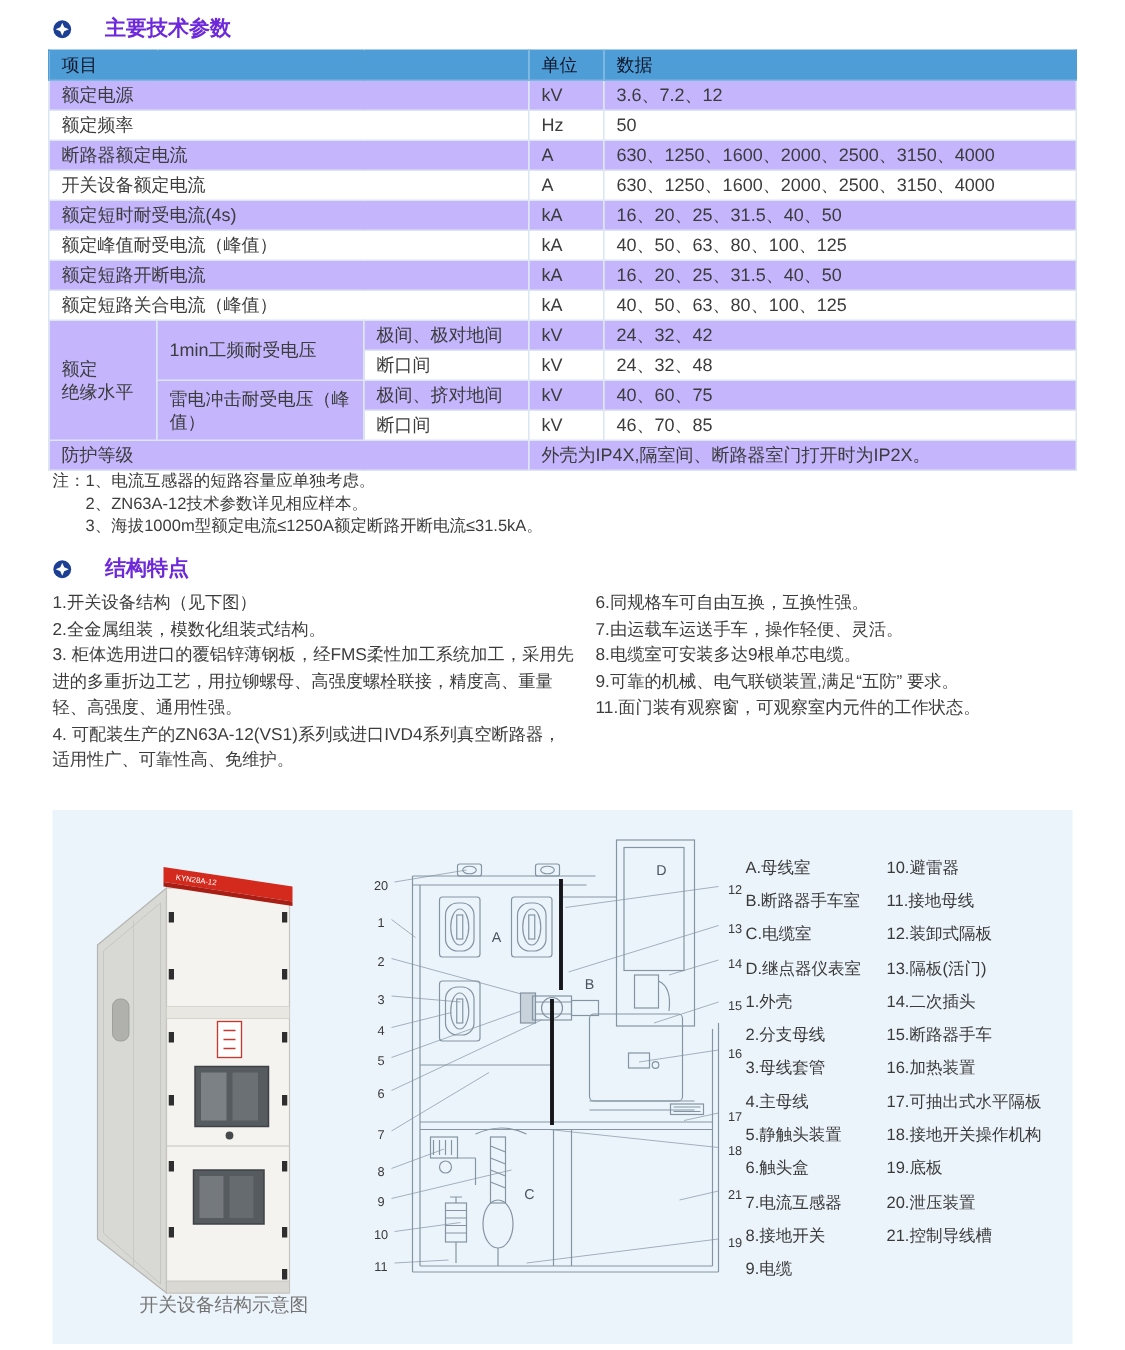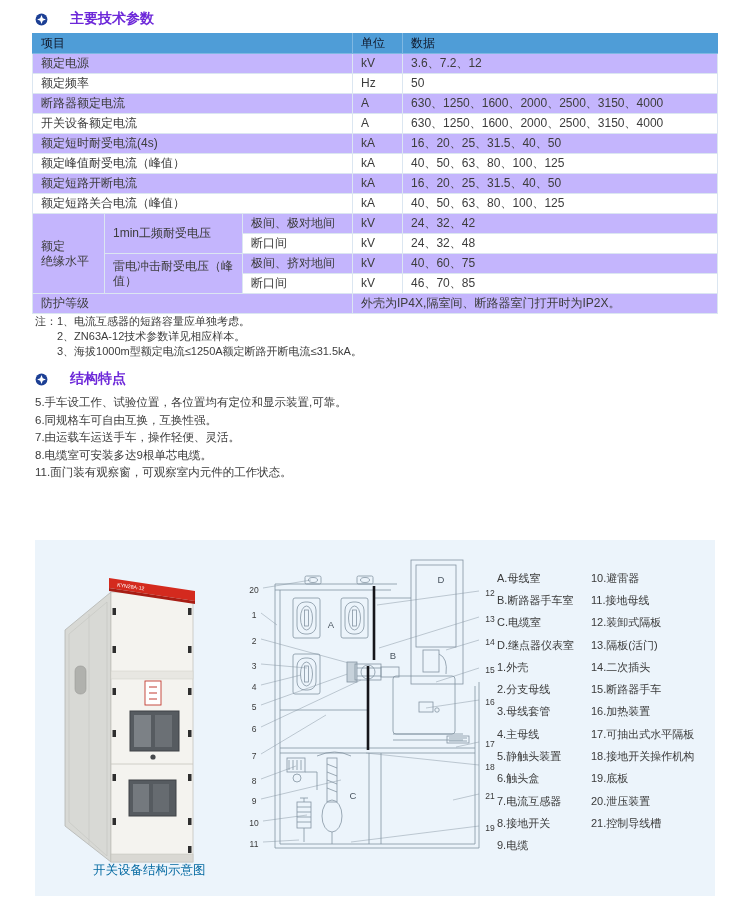--- a/index.html
+++ b/index.html
@@ -32,21 +32,21 @@
   .features .colR{flex:1;}
   .features p{margin:0;}
   
   .panel{position:absolute;left:35px;top:540px;width:680px;height:356px;background:#ecf4fb;}
   .cab-svg{position:absolute;left:18px;top:28px;width:200px;height:302px;}
   .cross-svg{position:absolute;left:206px;top:10px;width:262px;height:320px;}
   .legend-col{position:absolute;top:27px;font-size:11px;color:#3a3a3a;}
   .legend-col.c1{left:462px;}
   .legend-col.c2{left:556px;}
   .legend-item{height:22.3px;display:flex;align-items:center;white-space:nowrap;}
-  .caption{position:absolute;left:58px;top:322px;font-size:12.5px;color:#0369a1;}
+  .caption{position:absolute;left:58px;top:322px;font-size:12.5px;color:#737373;}
   
   .cross-svg text{font-size:8.5px;fill:#3a3a3a;}
   .cross-svg text.region{font-size:9.5px;fill:#4a5560;}
   .cross-svg .ln{stroke:#8494a2;stroke-width:0.8;fill:none;}
   .cross-svg .ldr{stroke:#9aa8b4;stroke-width:0.6;fill:none;}
   .cross-svg .blk{stroke:#15151a;stroke-width:2.6;fill:none;}
 </style>
 </head>
 <body>
 
@@ -158,25 +158,31 @@
 
   <div class="sec-title" style="top:370px;">
     <svg class="sec-icon" viewBox="0 0 16 16">
       <circle cx="8" cy="8" r="7.3" fill="#1c3f94"></circle>
       <path d="M8 2.6 L9.6 6.4 L13.4 8 L9.6 9.6 L8 13.4 L6.4 9.6 L2.6 8 L6.4 6.4 Z" fill="#ffffff"></path>
     </svg>
     <span>结构特点</span>
   </div>
 
   <div class="features">
+    <div class="colL">
+      <p>1.开关设备结构（见下图）</p>
+      <p>2.全金属组装，模数化组装式结构。</p>
+      <p>3. 柜体选用进口的覆铝锌薄钢板，经FMS柔性加工系统加工，采用先进的多重折边工艺，用拉铆螺母、高强度螺栓联接，精度高、重量轻、高强度、通用性强。</p>
+      <p>4. 可配装生产的ZN63A-12(VS1)系列或进口IVD4系列真空断路器，适用性广、可靠性高、免维护。</p>
+    </div>
     <div class="colR">
-      <p>5.手车设工作、试验位置，各位置均有定位和显示装置,可靠。</p>
       <p>6.同规格车可自由互换，互换性强。</p>
       <p>7.由运载车运送手车，操作轻便、灵活。</p>
       <p>8.电缆室可安装多达9根单芯电缆。</p>
+      <p>9.可靠的机械、电气联锁装置,满足“五防” 要求。</p>
       <p>11.面门装有观察窗，可观察室内元件的工作状态。</p>
     </div>
   </div>
 
   <div class="panel">
 
     <svg class="cab-svg" viewBox="0 0 200 302">
 
       <g>
         <polygon points="12,62 58,24 58,294 12,258" fill="#d8d9d5" stroke="#b4b5b1" stroke-width="0.8"></polygon>

